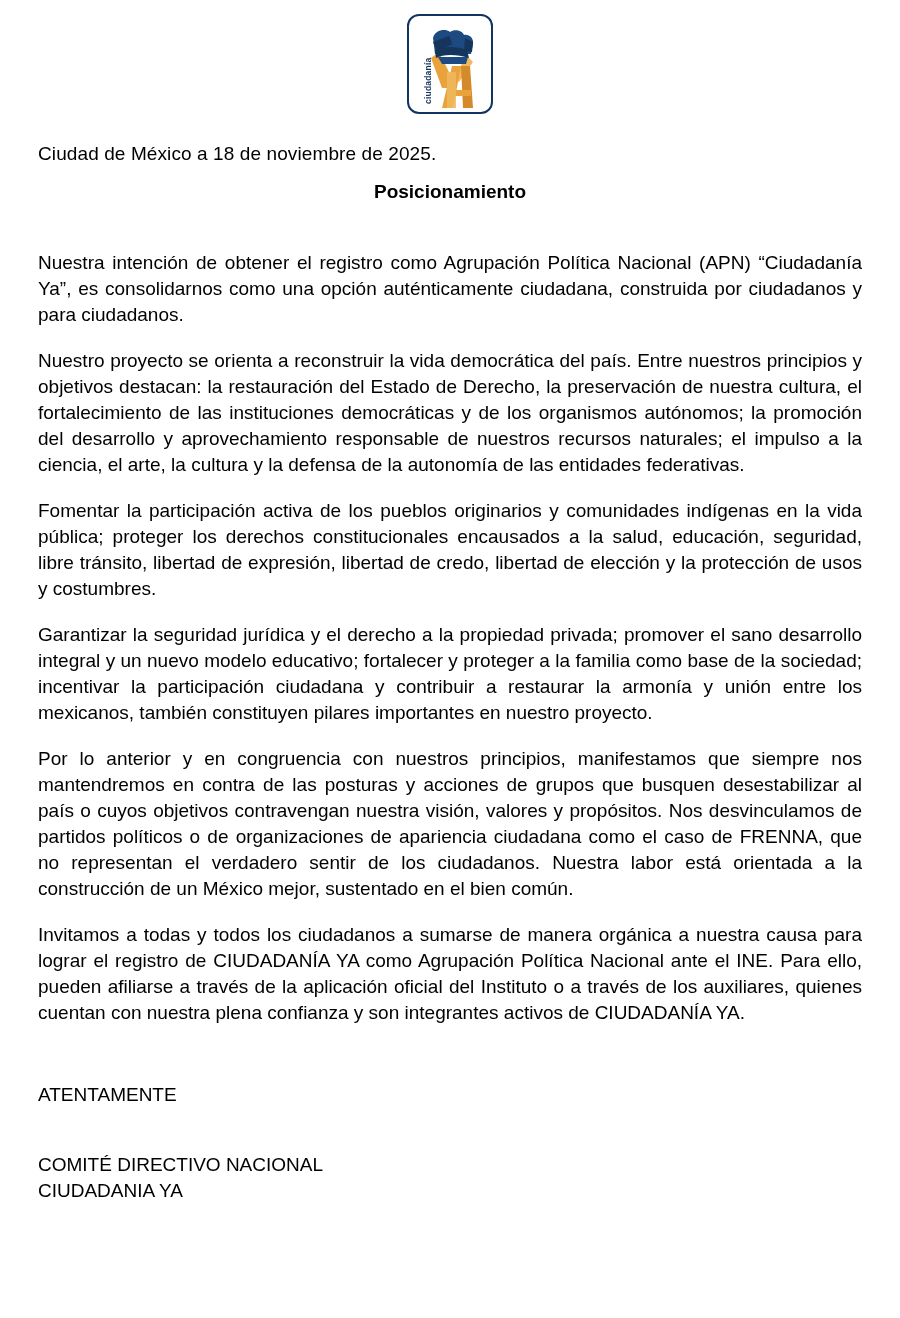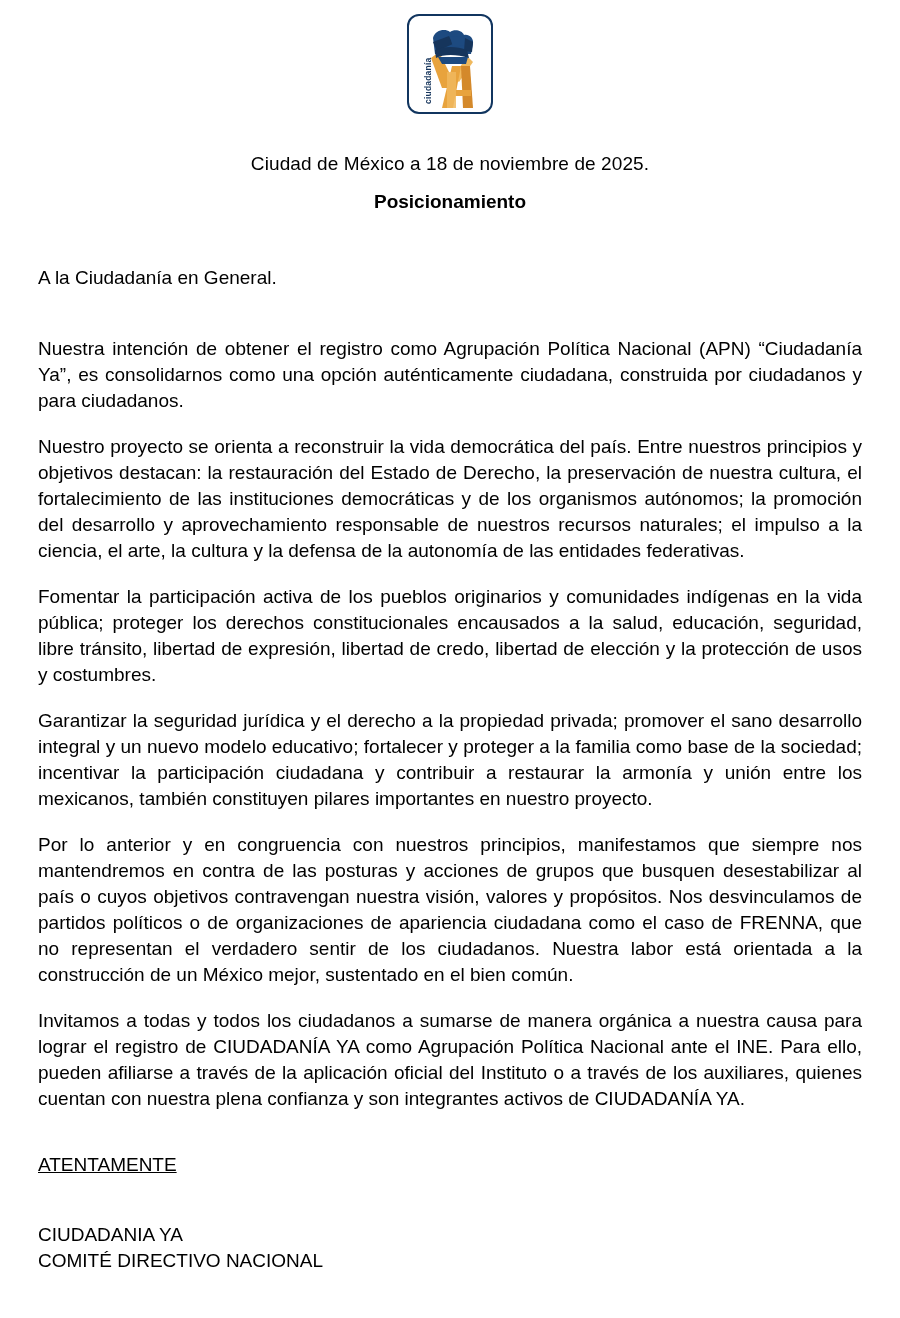--- a/index.html
+++ b/index.html
@@ -42,24 +42,24 @@
     overflow: hidden;
   }
   .logo-svg {
     position: absolute;
     top: 0;
     left: 0;
   }
 
   
   .doc-date {
-    text-align: center;
+    text-align: left;
     font-size: 19px;
     line-height: 24px;
-    margin-top: 38px;
+    margin-top: 28px;
     letter-spacing: 0.1px;
   }
   .doc-subject {
     text-align: center;
     font-size: 19px;
     line-height: 24px;
     font-weight: bold;
     margin-top: 14px;
   }
 
@@ -80,22 +80,21 @@
     text-justify: inter-word;
     margin: 16px 0 20px 0;
     hyphens: none;
   }
   p.para:last-child {
     margin-bottom: 0;
   }
 
   
   .closing {
-    margin-top: 40px;
-    text-decoration: underline;
+    margin-top: 56px;
   }
   .closing-line {
     font-size: 19px;
     line-height: 26px;
     text-align: left;
   }
   .signature-block {
     margin-top: 44px;
   }
   .signature-line {
@@ -143,33 +142,32 @@
 
         <text x="22" y="88" transform="rotate(-90 22 88)" font-family="Liberation Sans, sans-serif" font-size="8.5" font-weight="bold" fill="#16355c" letter-spacing="0.2">ciudadanía</text>
       </svg>
     </div>
   </div>
 
   <div class="doc-date">Ciudad de México a 18 de noviembre de 2025.</div>
 
   <div class="doc-subject">Posicionamiento</div>
 
-  <div class="salutation">A la Ciudadanía en General.</div>
 
   <div class="body-block">
     <p class="para">Nuestra intención de obtener el registro como Agrupación Política Nacional (APN) “Ciudadanía Ya”, es consolidarnos como una opción auténticamente ciudadana, construida por ciudadanos y para ciudadanos.</p>
     <p class="para">Nuestro proyecto se orienta a reconstruir la vida democrática del país.  Entre nuestros principios y objetivos destacan: la restauración del Estado de Derecho, la preservación de nuestra cultura, el fortalecimiento de las instituciones democráticas y de los organismos autónomos; la promoción del desarrollo y aprovechamiento responsable de nuestros recursos naturales; el impulso a la ciencia, el arte, la cultura y la defensa de la autonomía de las entidades federativas.</p>
     <p class="para">Fomentar la participación activa de los pueblos originarios y comunidades indígenas en la vida pública; proteger los derechos constitucionales encausados a la salud, educación, seguridad, libre tránsito, libertad de expresión, libertad de credo, libertad de elección y la protección de usos y costumbres.</p>
     <p class="para">Garantizar la seguridad jurídica y el derecho a la propiedad privada; promover el sano desarrollo integral y un nuevo modelo educativo; fortalecer y proteger a la familia como base de la sociedad; incentivar la participación ciudadana y contribuir a restaurar la armonía y unión entre los mexicanos, también constituyen pilares importantes en nuestro proyecto.</p>
     <p class="para">Por lo anterior y en congruencia con nuestros principios, manifestamos que siempre nos mantendremos en contra de las posturas y acciones de grupos que busquen desestabilizar al país o cuyos objetivos contravengan nuestra visión, valores y propósitos.  Nos desvinculamos de partidos políticos o de organizaciones de apariencia ciudadana como el caso de FRENNA, que no representan el verdadero sentir de los ciudadanos.  Nuestra labor está orientada a la construcción de un México mejor, sustentado en el bien común.</p>
     <p class="para">Invitamos a todas y todos los ciudadanos a sumarse de manera orgánica a nuestra causa para lograr el registro de CIUDADANÍA YA como Agrupación Política Nacional ante el INE. Para ello, pueden afiliarse a través de la aplicación oficial del Instituto o a través de los auxiliares, quienes cuentan con nuestra plena confianza y son integrantes activos de CIUDADANÍA YA.</p>
   </div>
 
   <div class="closing">
     <div class="closing-line">ATENTAMENTE</div>
   </div>
 
   <div class="signature-block">
+    <div class="signature-line">COMITÉ DIRECTIVO NACIONAL</div>
     <div class="signature-line">CIUDADANIA YA</div>
-    <div class="signature-line">COMITÉ DIRECTIVO NACIONAL</div>
   </div>
 
 </div>
 
 </body></html>

